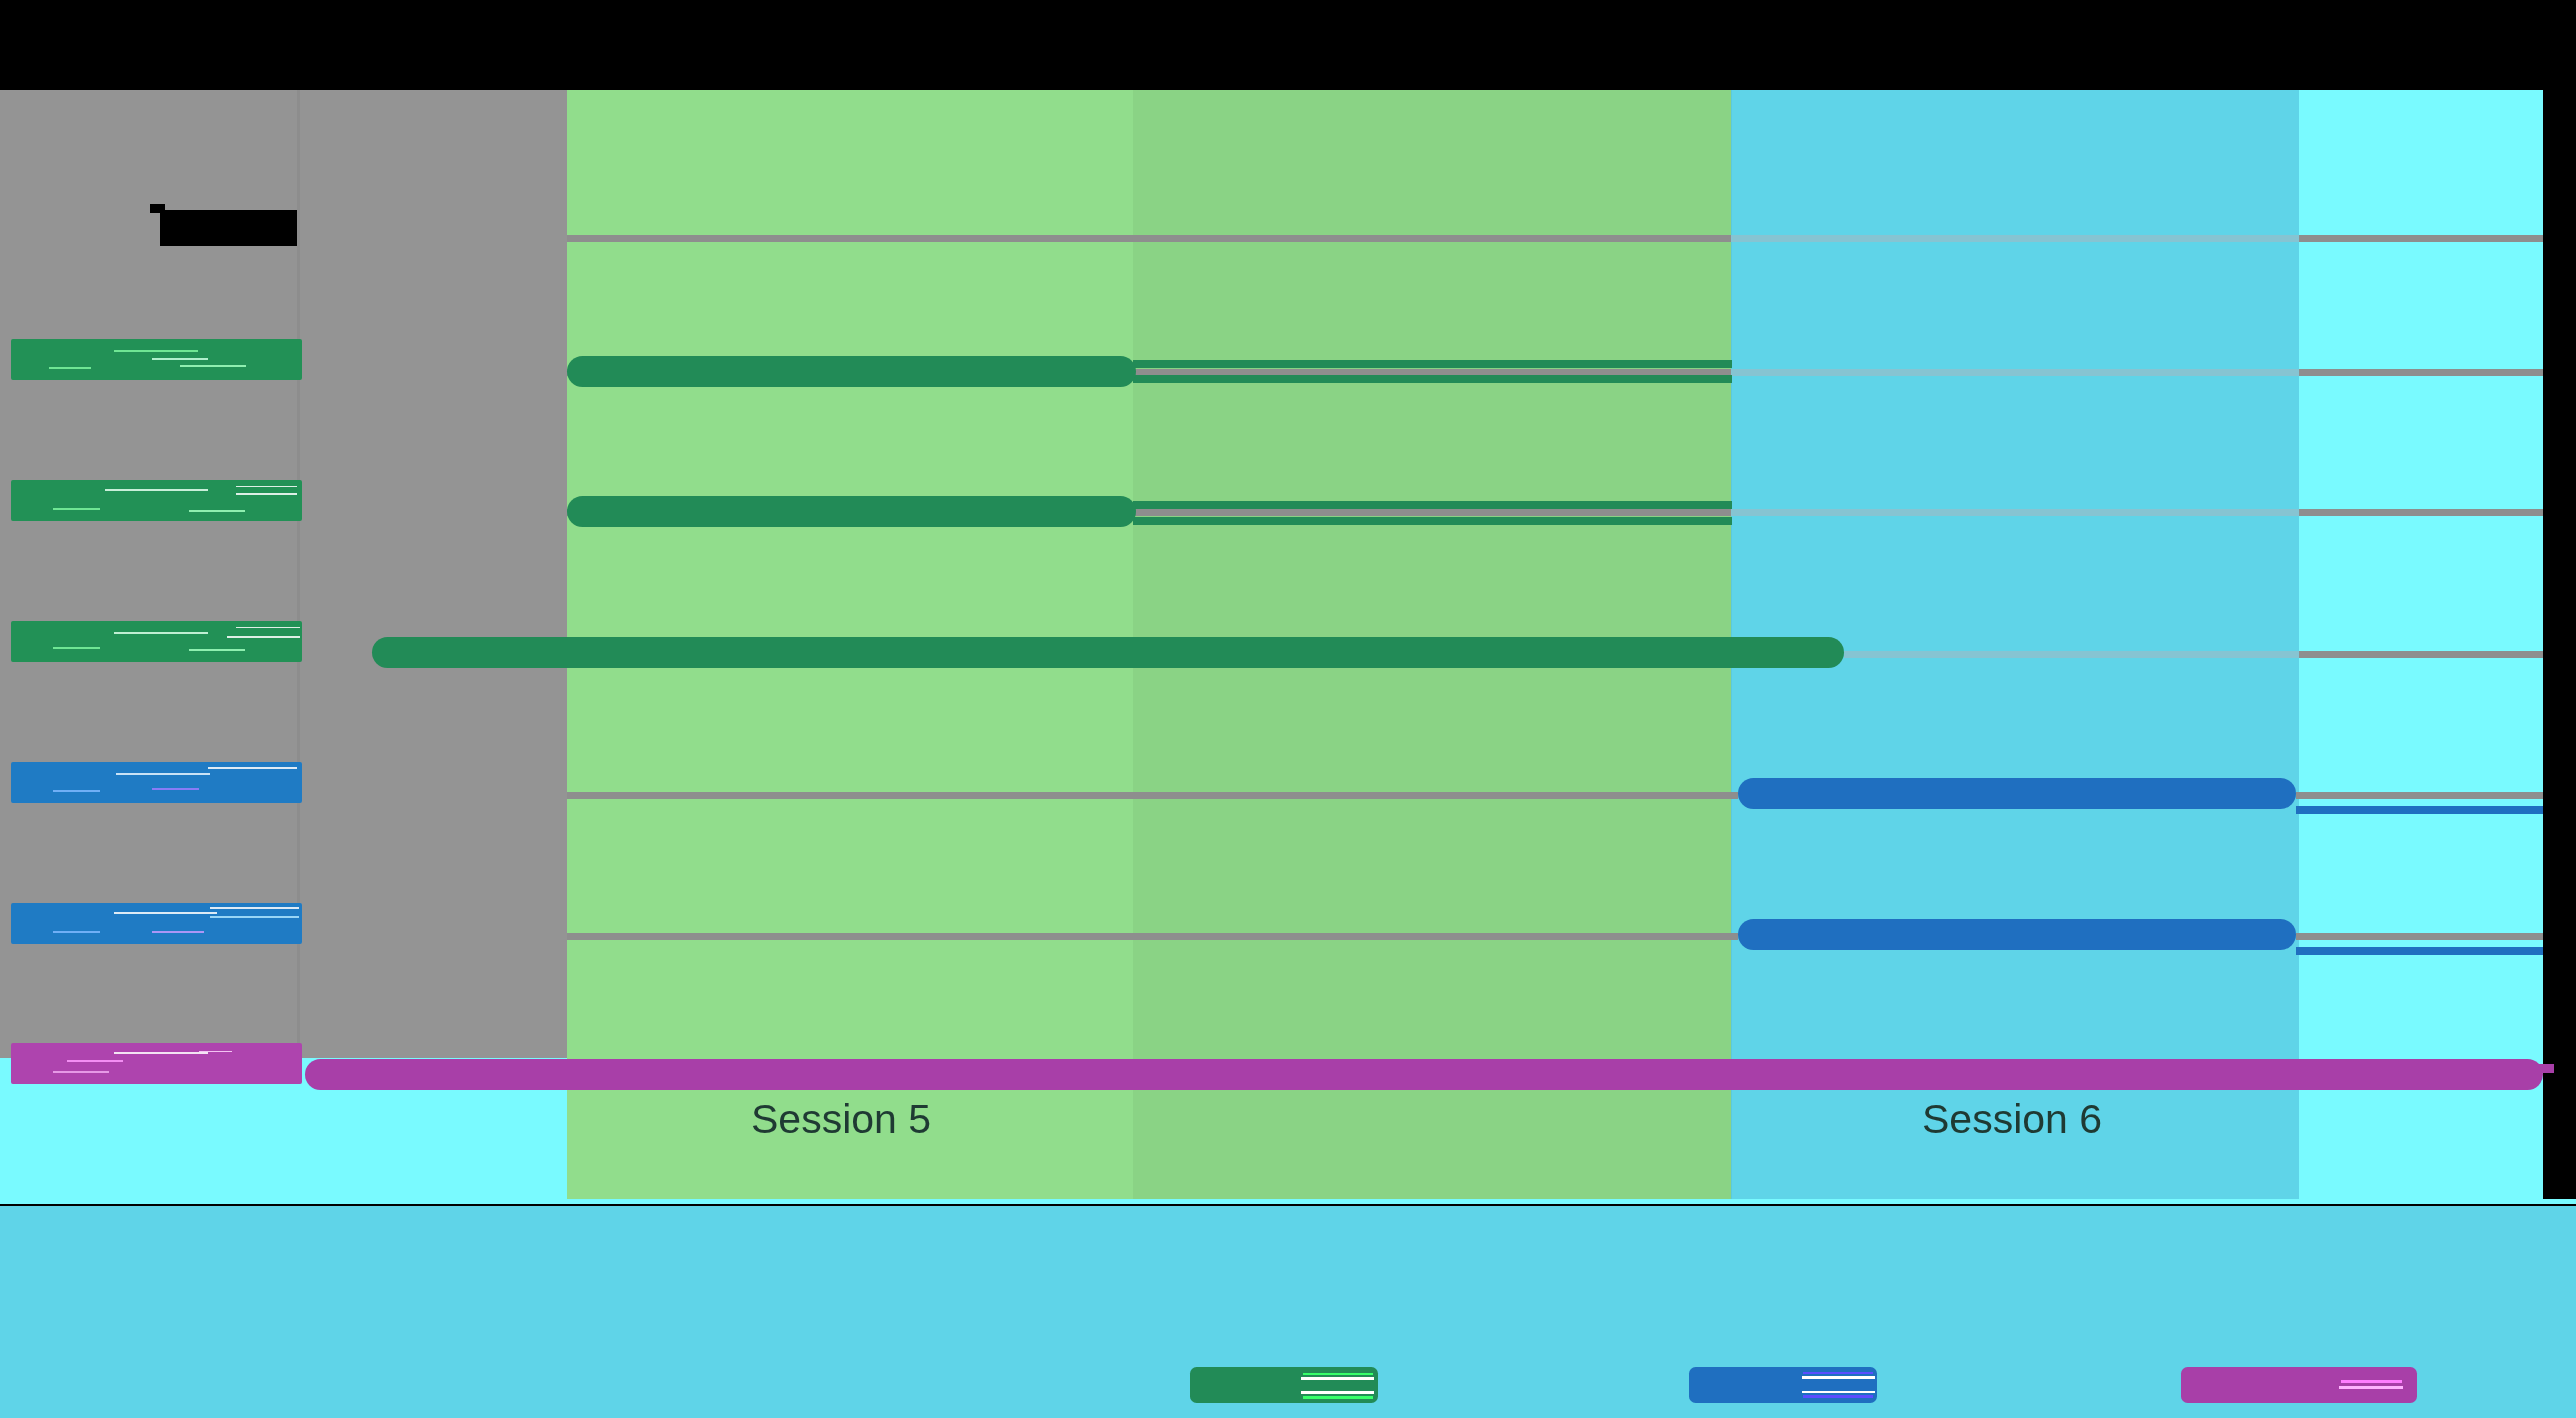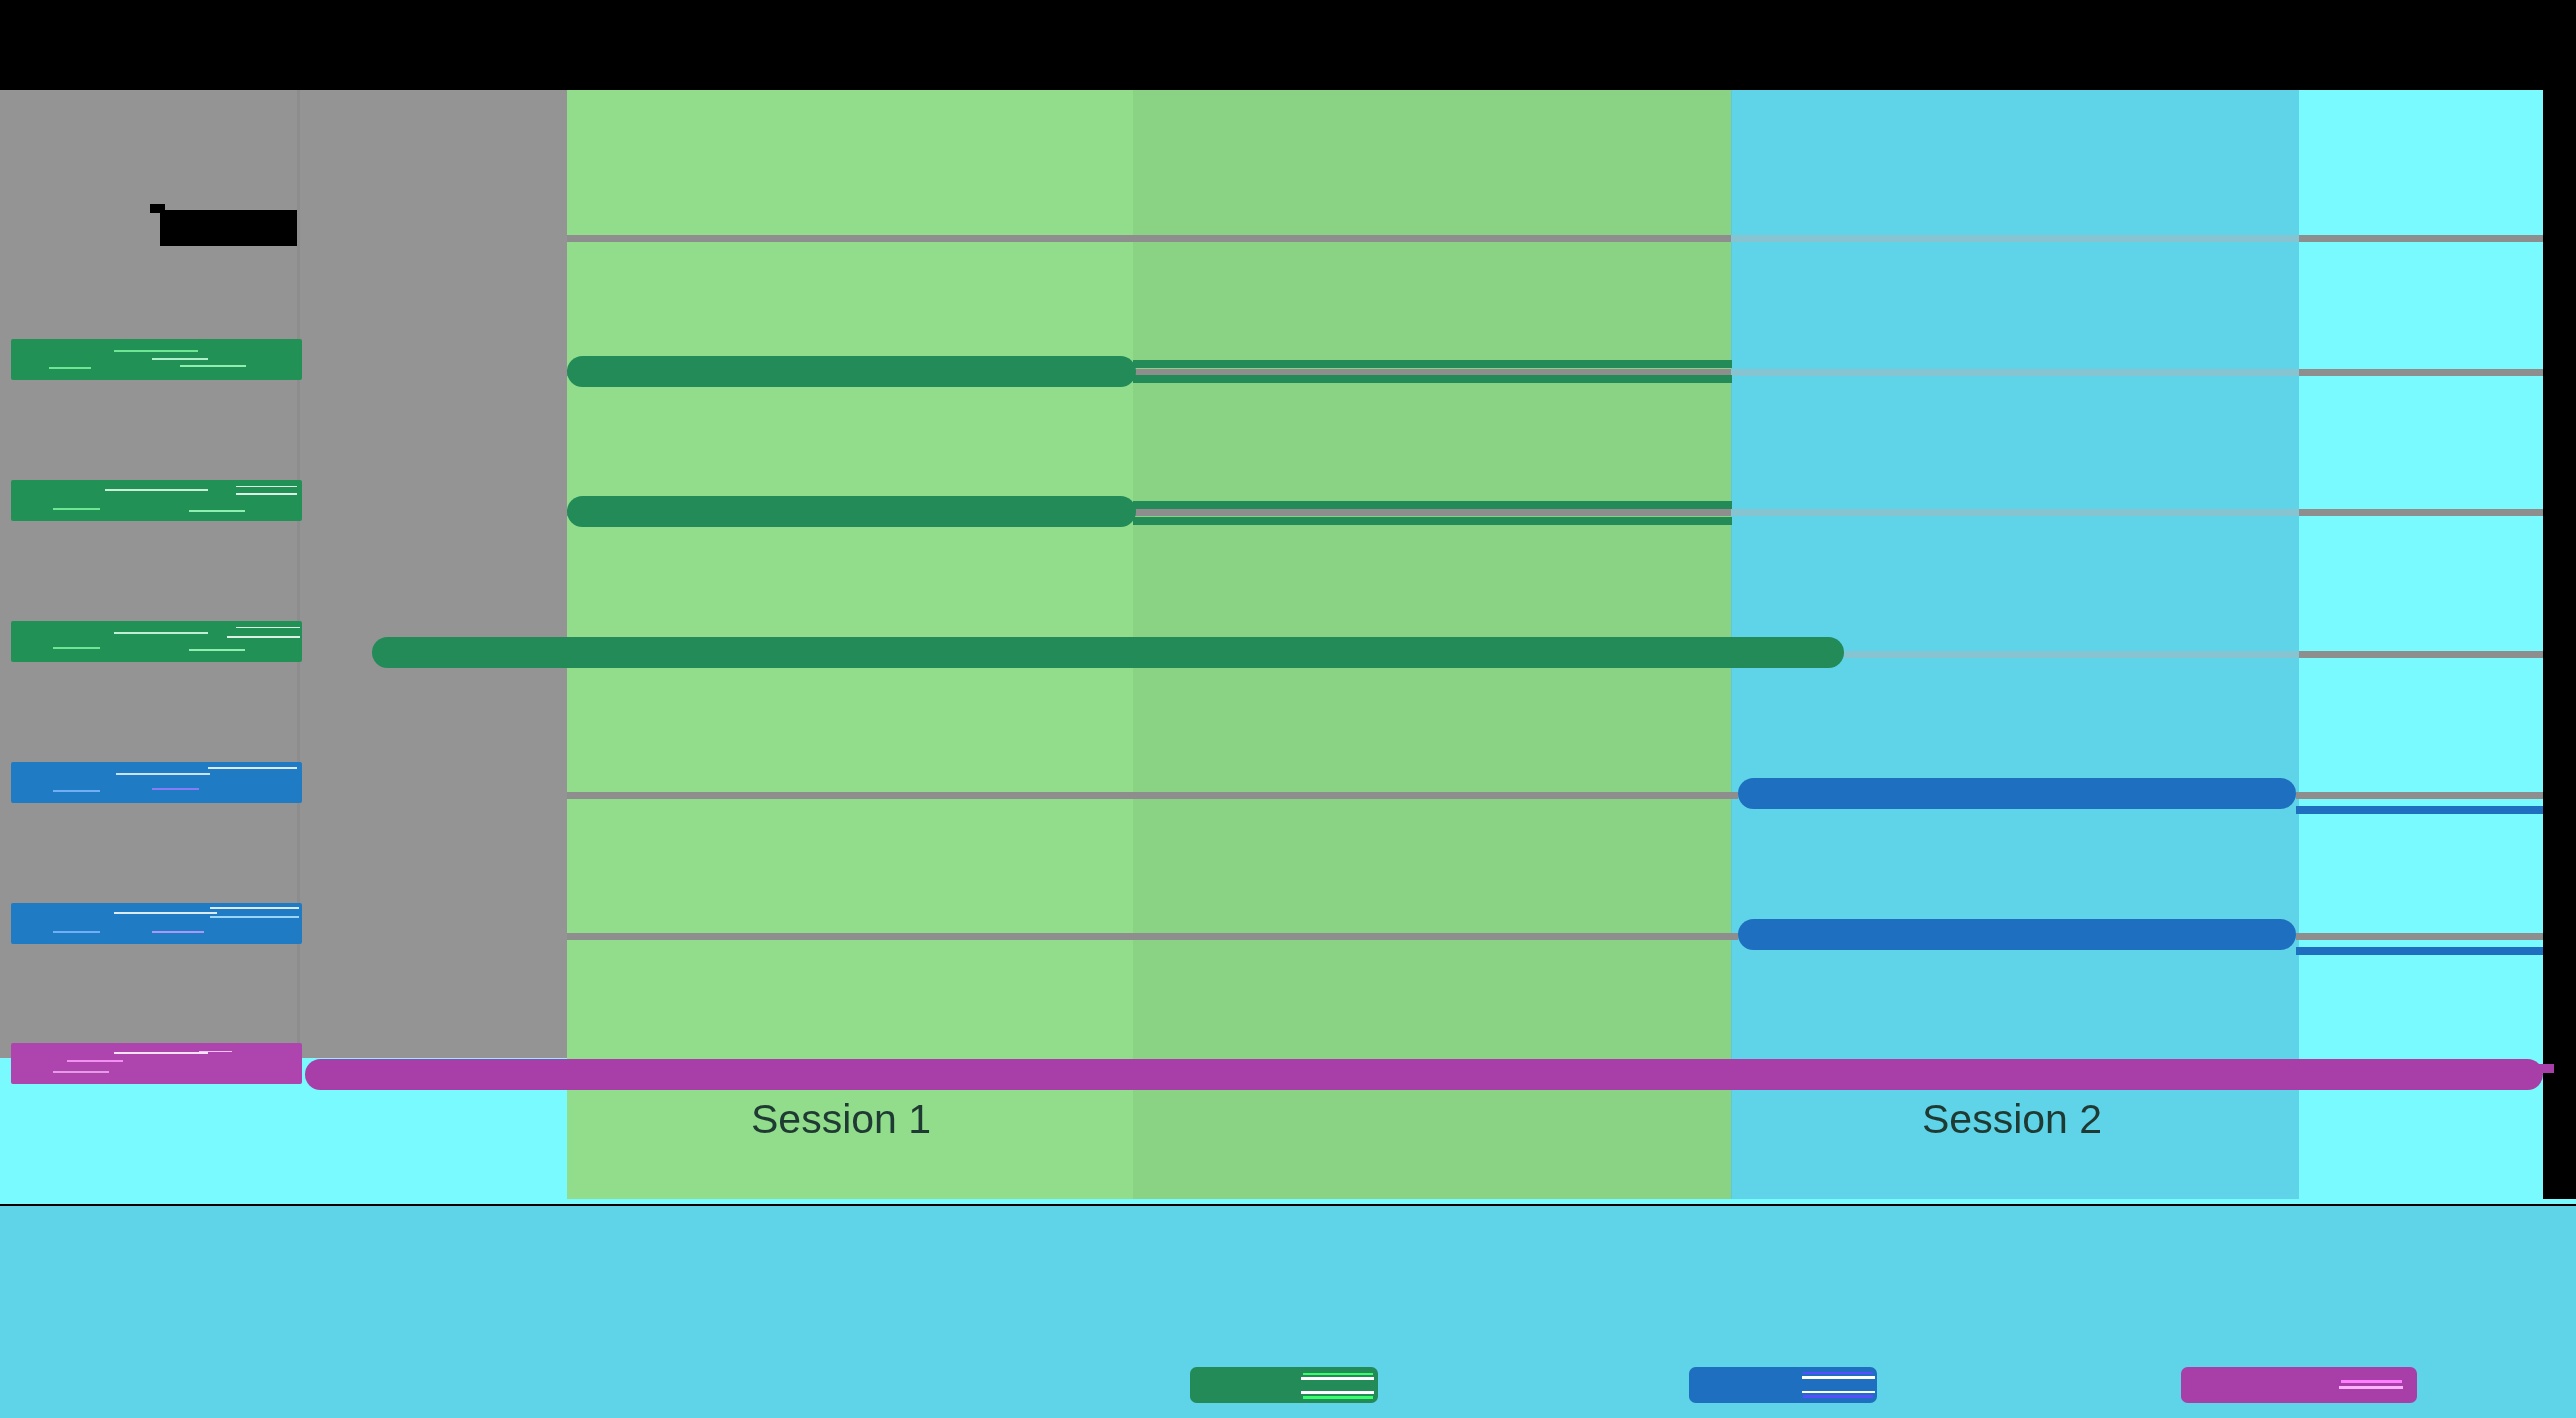--- a/index.html
+++ b/index.html
@@ -167,22 +167,22 @@
       <div class="st" style="left:141px;top:28px;width:52px;background:#c59bff;"></div>
     </div>
 
     <div class="redact" style="left:11.3px;top:953px;width:291px;height:41px;background:#ae44ae;">
       <div class="st" style="left:103px;top:9.4px;width:94px;background:#ffffff;"></div>
       <div class="st" style="left:56px;top:17px;width:56px;background:#ff9bff;"></div>
       <div class="st" style="left:188px;top:7.5px;width:33px;background:#ffd9ff;"></div>
       <div class="st" style="left:42px;top:28px;width:56px;background:#f0a8f0;"></div>
     </div>
 
-    <div class="caption" style="left:751px;top:1006px;">Session 1</div>
-    <div class="caption" style="left:1922px;top:1006px;">Session 2</div>
+    <div class="caption" style="left:751px;top:1006px;">Session 5</div>
+    <div class="caption" style="left:1922px;top:1006px;">Session 6</div>
 
   </div>
 
   <div class="lowerstrip"></div>
   <div class="thinline" style="left:0;top:1199px;width:2576px;height:4.7px;background:#79faff;"></div>
 
   <div class="legend-sw" style="left:1190px;top:1367px;width:188px;background:#228B57;">
     <div class="st" style="left:113px;top:5.6px;width:70px;background:#36ff6a;"></div>
     <div class="st" style="left:111px;top:10.3px;width:73px;background:#ffffff;"></div>
     <div class="st" style="left:111px;top:24.4px;width:73px;background:#ffffff;"></div>

